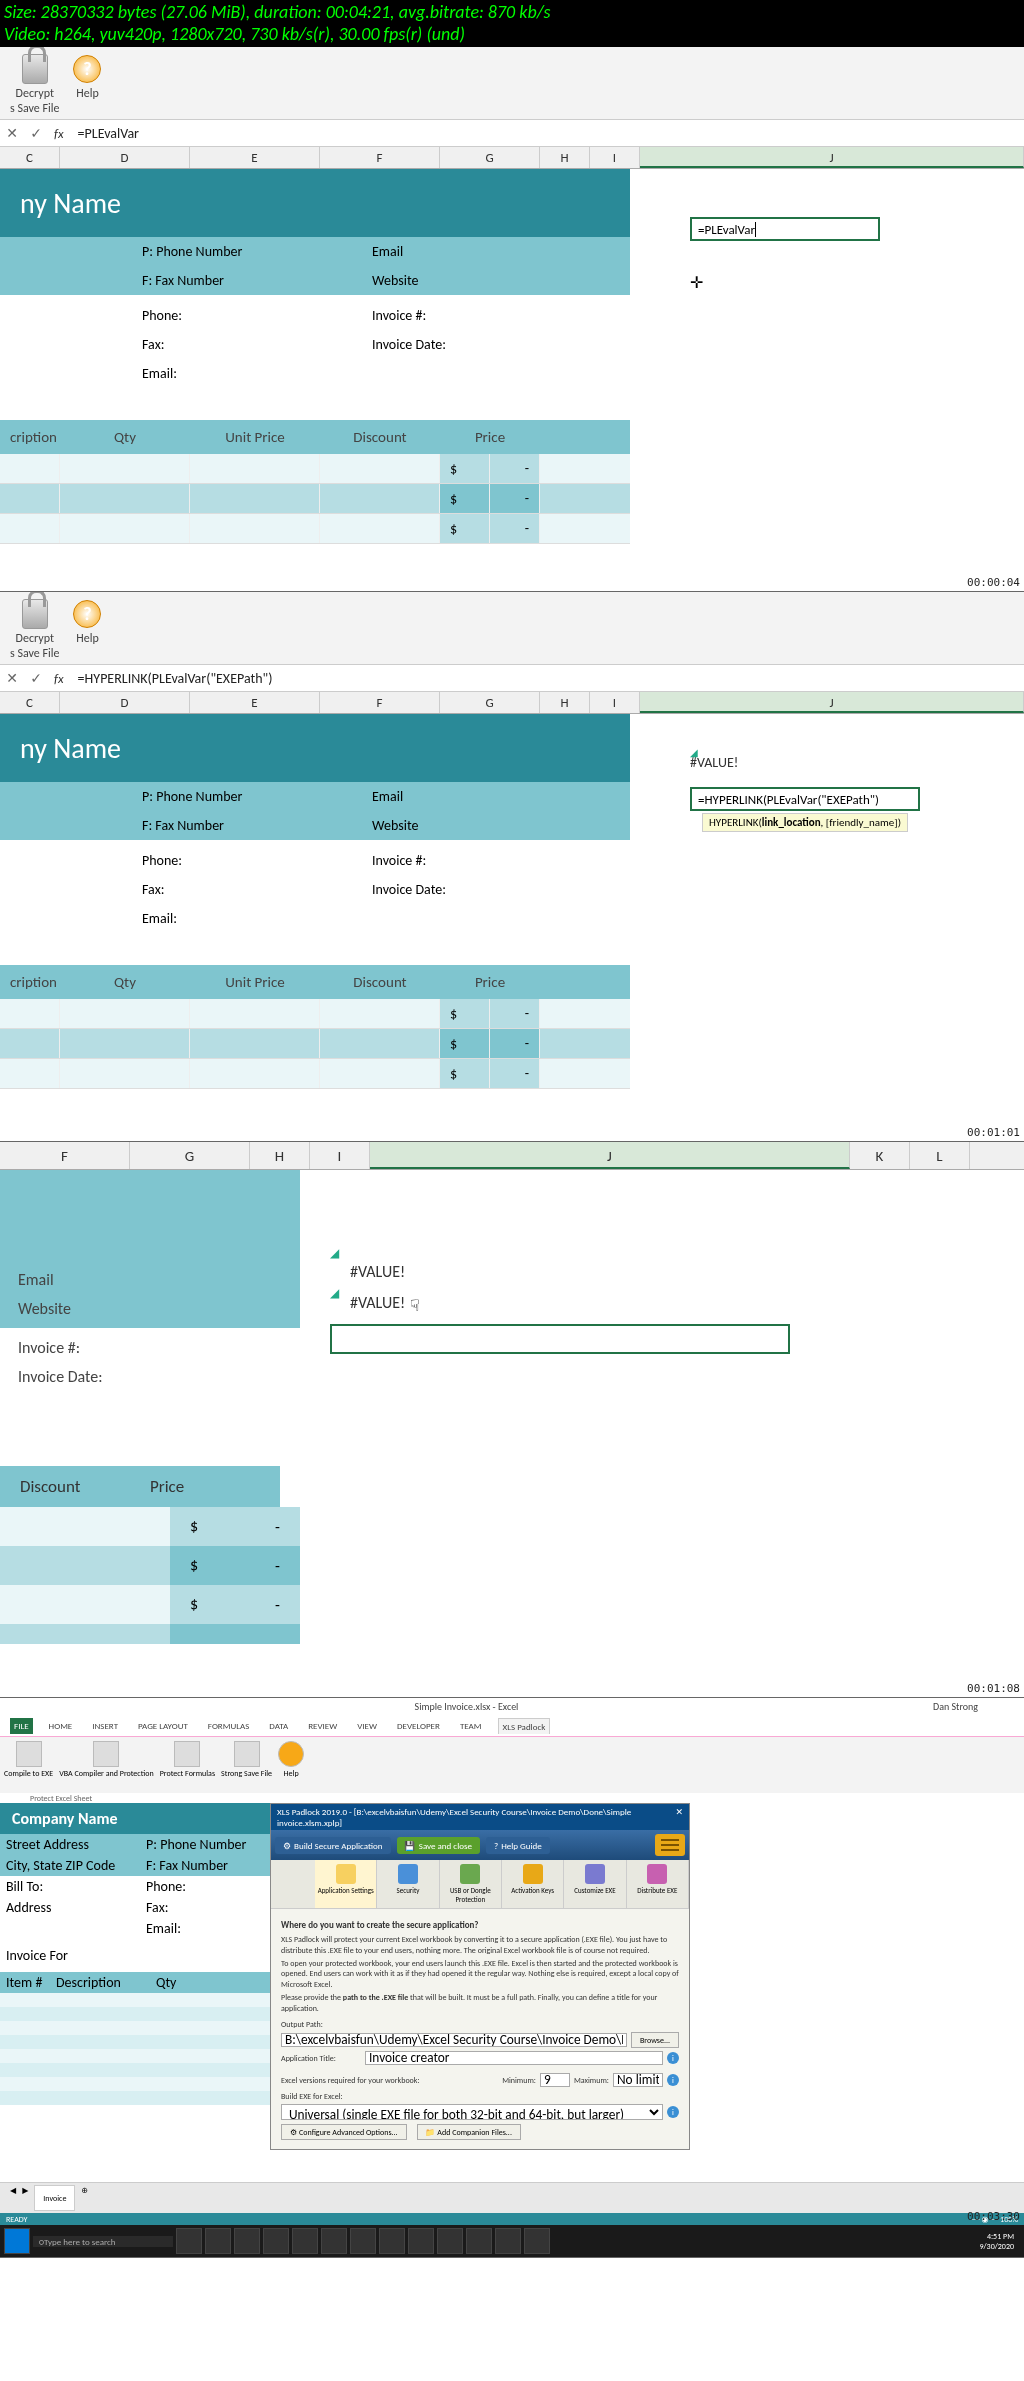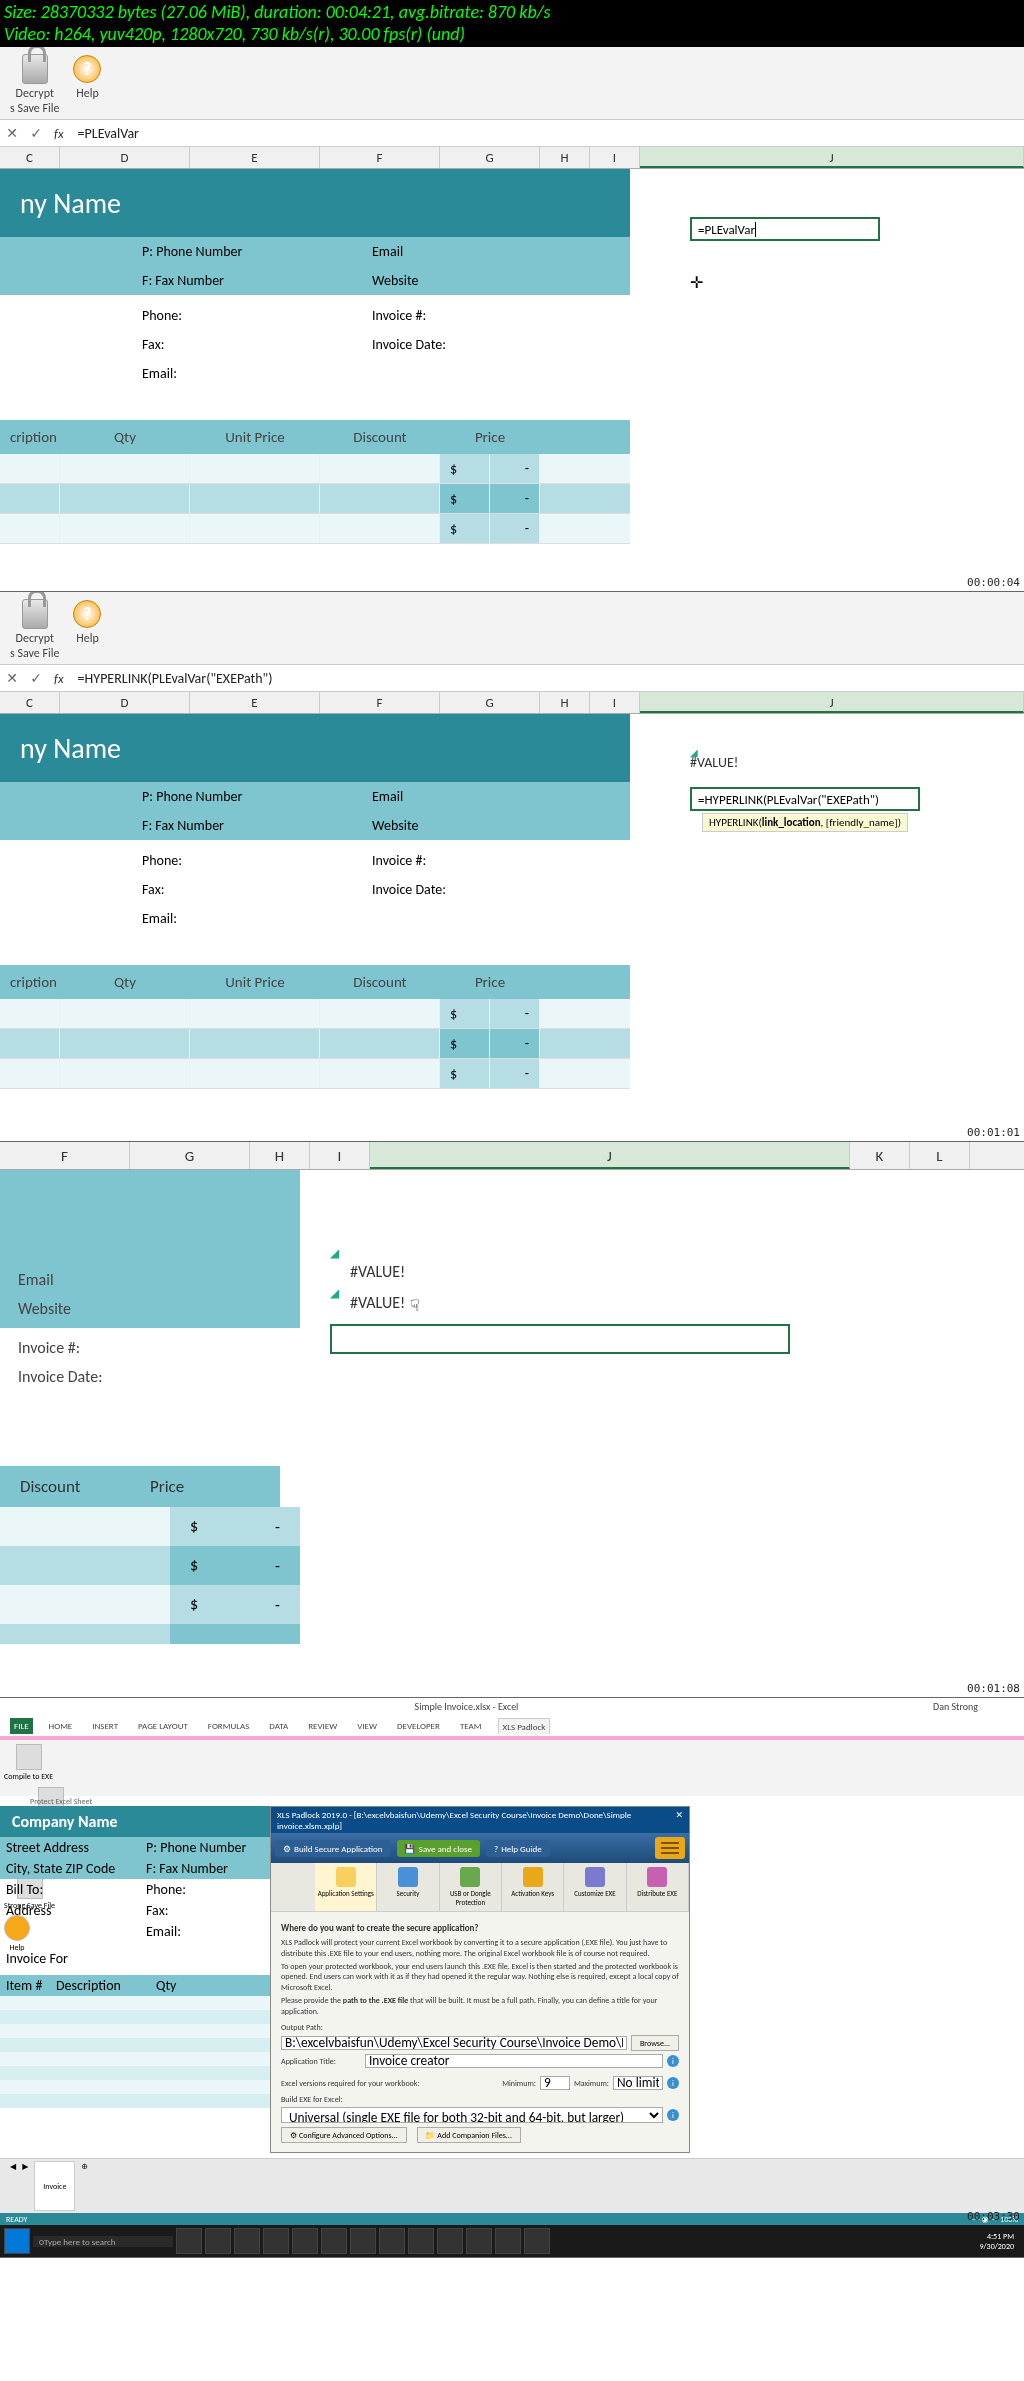--- a/index.html
+++ b/index.html
@@ -60,24 +60,24 @@
 .s3-val { font-size: 16px; color: #333; margin: 12px 0; }
 .s3-editing { border: 2px solid #217346; width: 460px; height: 30px; }
 .s3-table-header { display: flex; background: #7fc5cf; margin-top: 30px; }
 .s3-table-header .th { padding: 10px 20px; font-size: 17px; color: #333; }
 .s3-prow { display: flex; }
 .s3-prow .pd { width: 130px; padding: 10px 20px; }
 
 
 .s4 { font-size: 9px; }
 .s4-titlebar { background: #fff; color: #444; text-align: center; height: 18px; line-height: 18px; font-size: 10px; }
-.s4-ribbon-tabs { background: #fff; display: flex; gap: 12px; padding: 2px 10px; font-size: 9px; color: #444; border-bottom: 4px solid #f9a8d4; }
+.s4-ribbon-tabs { background: #fff; display: flex; gap: 12px; padding: 2px 10px; font-size: 9px; color: #444; border-bottom: 1px solid #f9a8d4; }
 .s4-ribbon-tabs .tab { padding: 2px 4px; }
 .s4-ribbon-tabs .tab.active { background: #f3f3f3; border: 1px solid #ccc; border-bottom: none; }
-.s4-ribbon-body { background: #f3f3f3; height: 56px; display: flex; gap: 6px; padding: 4px; align-items: flex-start; flex-direction: column; }
+.s4-ribbon-body { background: #f3f3f3; height: 56px; display: flex; gap: 6px; padding: 4px; align-items: flex-start; }
 .s4-rg { display: flex; flex-direction: column; align-items: center; font-size: 8px; text-align: center; line-height: 1.1; }
 .s4-rg .ic { width: 26px; height: 26px; background: #ddd; border: 1px solid #bbb; margin-bottom: 2px; }
 .s4-grp-lbl { font-size: 8px; color: #666; text-align: center; }
 
 .s4-main { display: flex; position: relative; }
 .s4-sheet { width: 270px; }
 .s4-inv-hdr { background: #2a8a98; color: #fff; padding: 6px 12px; font-size: 16px; font-weight: bold; }
 .s4-inv-row { display: flex; font-size: 14px; }
 .s4-inv-row .c { padding: 2px 6px; }
 .s4-band { background: #7fc5cf; }
@@ -97,21 +97,21 @@
 .s4-dlg-body { padding: 6px 10px; font-size: 8px; color: #333; }
 .s4-dlg-body h4 { font-size: 9px; margin: 4px 0; }
 .s4-dlg-body p { margin: 3px 0; line-height: 1.3; }
 .s4-field-row { display: flex; align-items: center; gap: 4px; margin: 3px 0; }
 .s4-field-row label { width: 80px; }
 .s4-input { border: 1px solid #aaa; background: #fff; height: 14px; padding: 0 3px; }
 .s4-btn { background: #f0f0e8; border: 1px solid #aaa; padding: 2px 8px; font-size: 8px; }
 .s4-info-ico { width: 12px; height: 12px; border-radius: 50%; background: #3a8fd4; color: #fff; text-align: center; font-size: 8px; line-height: 12px; }
 
 .s4-sheet-tabs { background: #e8e8e8; border-top: 1px solid #ccc; padding: 2px 10px; font-size: 8px; display: flex; gap: 6px; }
-.s4-sheet-tab { background: #fff; border: 1px solid #ccc; padding: 19px 8px; }
+.s4-sheet-tab { background: #fff; border: 1px solid #ccc; padding: 7px 8px; }
 .s4-status { background: #2a8a98; color: #fff; font-size: 8px; padding: 1px 6px; display: flex; justify-content: space-between; }
 
 .taskbar { background: #1a1a1a; height: 32px; display: flex; align-items: center; gap: 3px; padding: 0 4px; }
 .taskbar .tb { width: 26px; height: 26px; background: #333; border: 1px solid #444; }
 .taskbar .win { background: #0078d7; }
 .taskbar .search { background: #2a2a2a; width: 140px; color: #aaa; font-size: 9px; padding: 0 6px; display: flex; align-items: center; }
 .taskbar .tray { margin-left: auto; color: #fff; font-size: 8px; text-align: right; padding: 0 6px; }
 
 .timestamp { position: absolute; right: 4px; font-family: monospace; color: #222; font-size: 11px; }
 </style>

